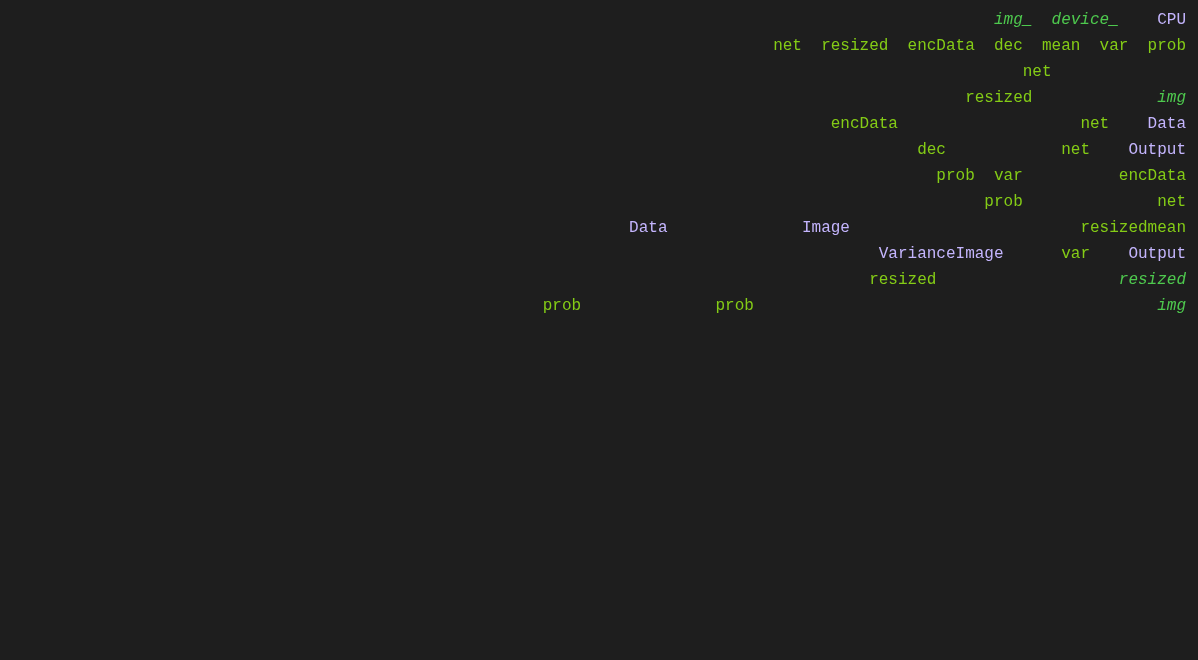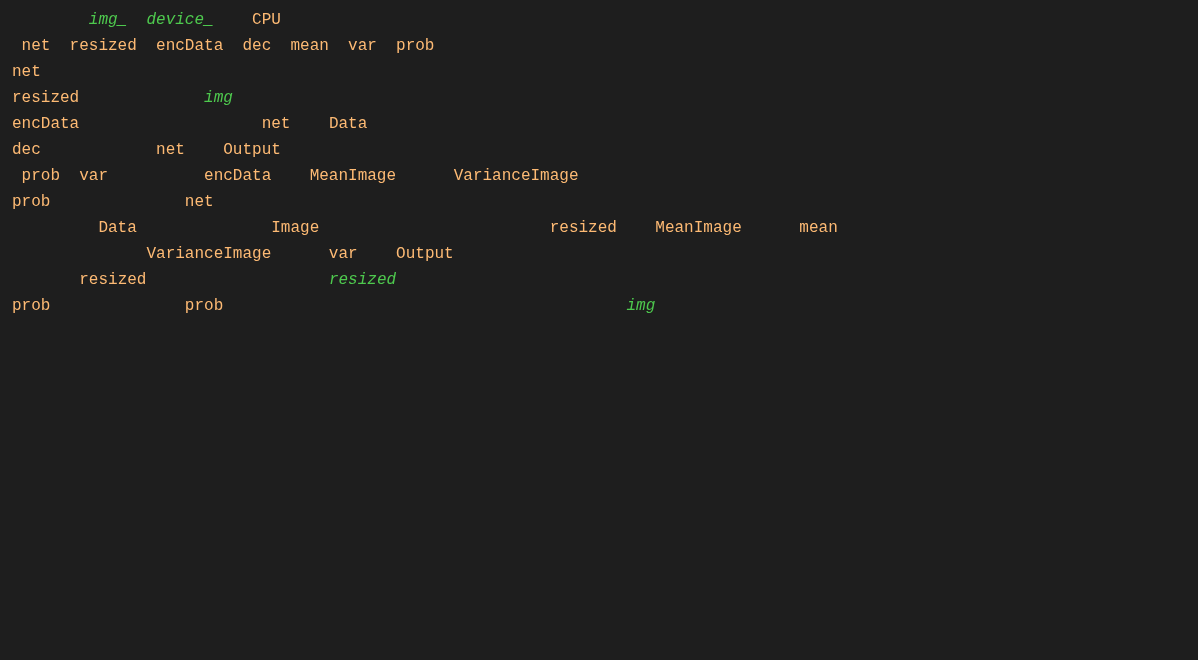--- a/index.html
+++ b/index.html
@@ -22,35 +22,36 @@
       padding: 8px 12px;
       line-height: 1.6;
     }
 
     .line {
       display: flex;
       flex-wrap: wrap;
       align-items: baseline;
       white-space: pre;
       min-height: 26px;
+      justify-content: flex-end;
     }
 
-    .green { color: #fdba74; }
+    .green { color: #84cc16; }
     .italic-green { color: #4ec94e; font-style: italic; }
-    .white { color: #fdba74; }
+    .white { color: #c4b5fd; }
   </style>
 </head>
 <body>
 
 <div class="code-container">
 <div class="line"><span class="white">        </span><span class="italic-green">img_</span><span class="white">  </span><span class="italic-green">device_</span><span class="white">    </span><span class="white">CPU</span></div>
     <div class="line"><span class="green"> net  resized  encData  dec  mean  var  prob</span></div>
     <div class="line"><span class="green">net</span><span class="white">              </span></div>
     <div class="line"><span class="green">resized</span><span class="white">             </span><span class="italic-green">img</span></div>
     <div class="line"><span class="green">encData</span><span class="white">                   </span><span class="green">net</span><span class="white">    Data</span></div>
     <div class="line"><span class="green">dec</span><span class="white">            </span><span class="green">net</span><span class="white">    Output</span></div>
-    <div class="line"><span class="green"> prob  var</span><span class="white">          </span><span class="green">encData</span><span class="white">    MeanImage      VarianceImage</span></div>
+    <div class="line"><span class="green"> prob  var</span><span class="white">          </span><span class="green">encData</span></div>
     <div class="line"><span class="green">prob</span><span class="white">              </span><span class="green">net</span></div>
-    <div class="line"><span class="white">         Data              Image                        </span><span class="green">resized</span><span class="white">    MeanImage      </span><span class="green">mean</span></div>
+    <div class="line"><span class="white">         Data              Image                        </span><span class="green">resized</span><span class="green">mean</span></div>
     <div class="line"><span class="white">              VarianceImage      </span><span class="green">var</span><span class="white">    Output</span></div>
     <div class="line"><span class="white">       </span><span class="green">resized</span><span class="white">                   </span><span class="italic-green">resized</span></div>
     <div class="line"><span class="green">prob</span><span class="white">              </span><span class="green">prob</span><span class="white">                                          </span><span class="italic-green">img</span></div>
   </div>
 
 </body></html>

